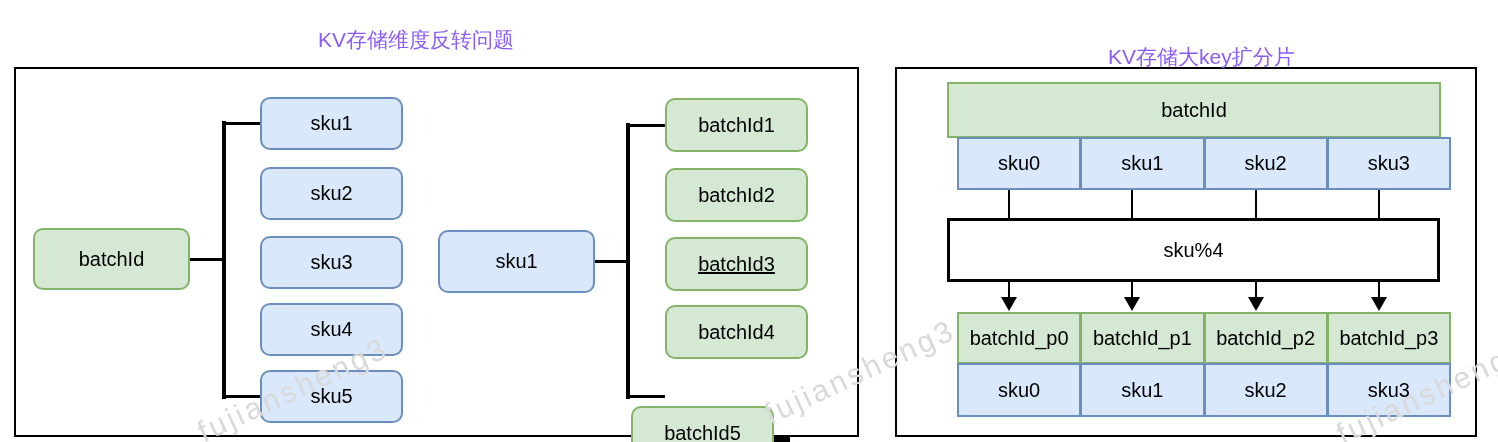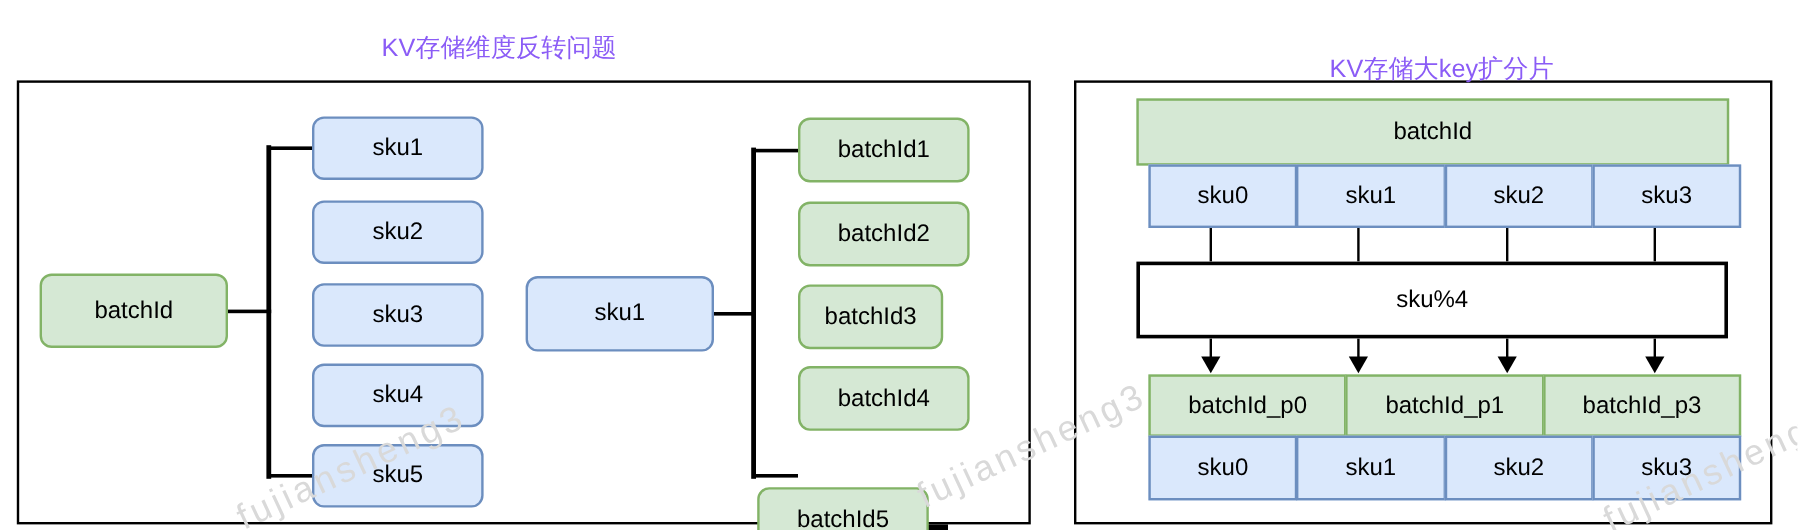--- a/index.html
+++ b/index.html
@@ -134,21 +134,21 @@
   <div class="rbox blue" style="left:438px; top:230px; width:157px; height:63px;">
     <span>sku1</span>
   </div>
 
   <div class="rbox green" style="left:665px; top:98px;  width:143px; height:54px;">
     <span>batchId1</span>
   </div>
   <div class="rbox green" style="left:665px; top:168px; width:143px; height:54px;text-align:right;">
     <span>batchId2</span>
   </div>
-  <div class="rbox green" style="left:665px; top:237px; width:121px; height:54px;">
+  <div class="rbox green" style="left:665px; top:237px; width:143px; height:54px;text-decoration:underline;">
     <span>batchId3</span>
   </div>
   <div class="rbox green" style="left:665px; top:305px; width:143px; height:54px;">
     <span>batchId4</span>
   </div>
   <div class="rbox green" style="left:631px; top:370px; width:143px; height:54px;margin-top:36px;">
     <span>batchId5</span>
   </div>
 
   <div class="line" style="left:626px; top:123px; width:4px;  height:276px;"></div>
@@ -196,20 +196,23 @@
   <div class="arrowhead" style="left:1371px; top:297px;"></div>
 
   <div class="row" style="left:947px; top:312px; width:494px; height:52px;text-align:center;">
     <div class="cell green">
       <span>batchId_p0</span>
     </div>
     <div class="cell green">
       <span>batchId_p1</span>
     </div>
     <div class="cell green">
+      <span>batchId_p2</span>
+    </div>
+    <div class="cell green">
       <span>batchId_p3</span>
     </div>
   </div>
 
   <div class="row" style="left:947px; top:363px; width:494px; height:54px;">
     <div class="cell blue">
       <span>sku0</span>
     </div>
     <div class="cell blue">
       <span>sku1</span>

